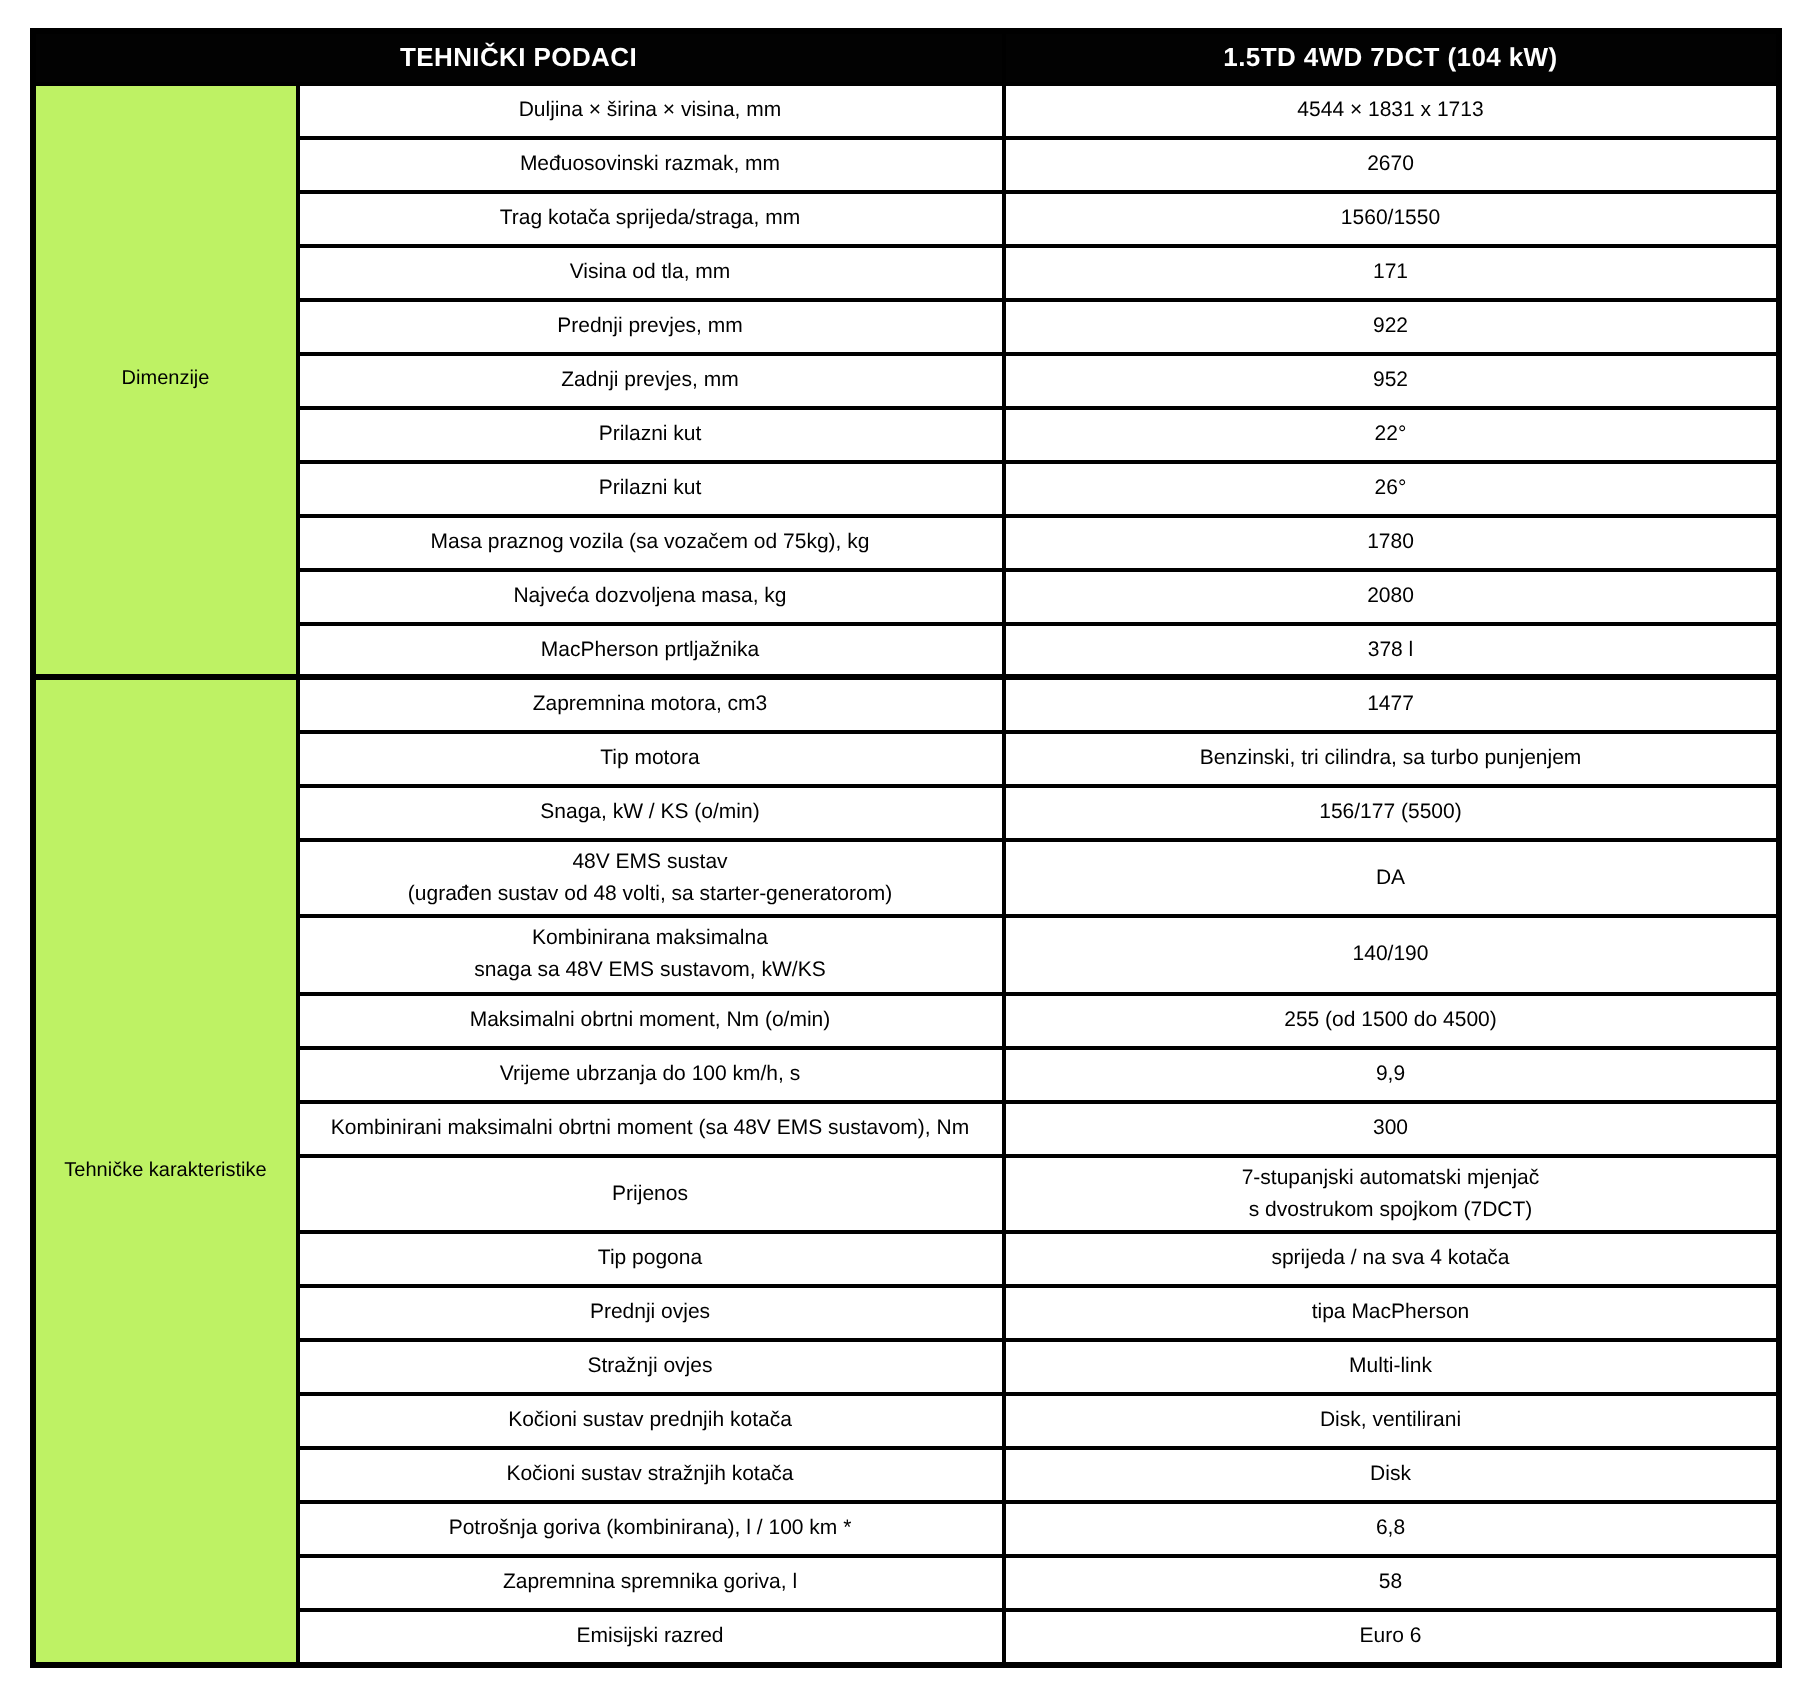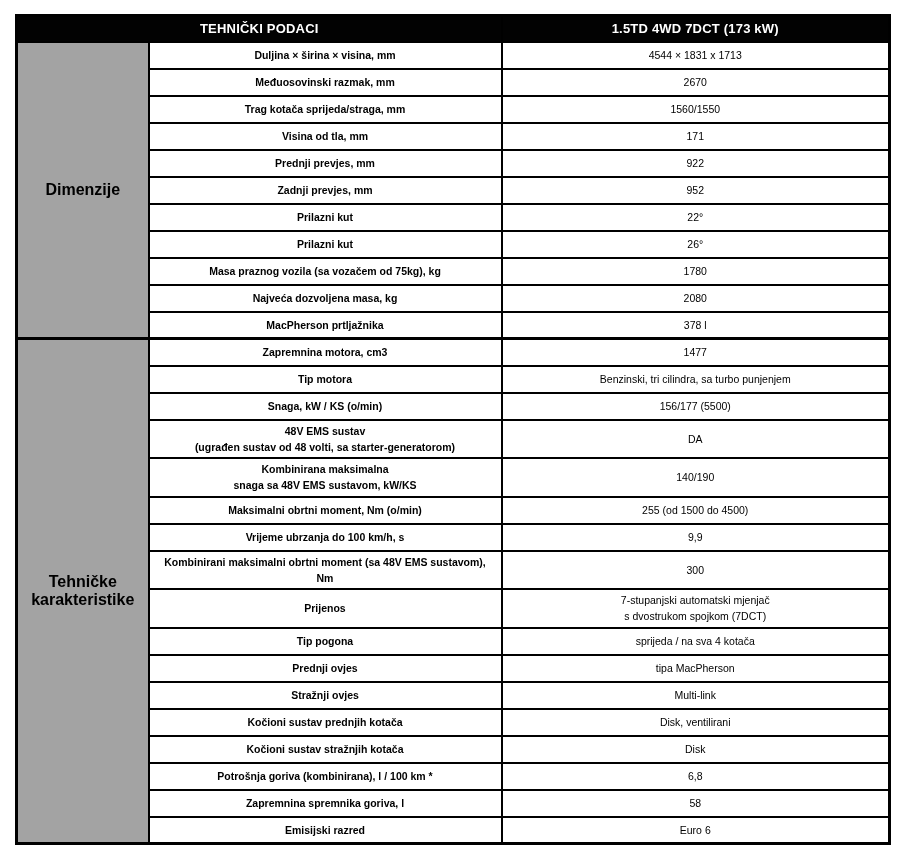--- a/index.html
+++ b/index.html
@@ -33,26 +33,26 @@
   }
   tr.header-row th {
     background: #020202;
     color: #ffffff;
     font-size: 13px;
     font-weight: bold;
     height: 26px;
     letter-spacing: 0.2px;
   }
   td.section-cell {
-    background: #a3a3a3;
-    font-weight: bold;
-    font-size: 16px;
+    background: #bef264;
+    font-weight: normal;
+    font-size: 10px;
   }
   td.param-cell {
-    font-weight: bold;
+    font-weight: normal;
     font-size: 10.5px;
     white-space: pre-line;
     line-height: 1.55;
   }
   td.value-cell {
     font-weight: normal;
     font-size: 10.5px;
     white-space: pre-line;
     line-height: 1.55;
   }
@@ -66,21 +66,21 @@
 <div class="page">
   <table class="spec-table">
     <colgroup>
       <col style="width:132px">
       <col style="width:353px">
       <col style="width:388px">
     </colgroup>
     <tbody id="table-body">
       <tr class="header-row">
         <th colspan="2">TEHNIČKI PODACI</th>
-        <th>1.5TD 4WD 7DCT (173 kW)</th>
+        <th>1.5TD 4WD 7DCT (104 kW)</th>
       </tr>
     <tr class="row-single">
           <td class="section-cell" rowspan="11">Dimenzije</td>
           <td class="param-cell">Duljina × širina × visina, mm</td>
           <td class="value-cell">4544 × 1831 x 1713</td>
         </tr>
         <tr class="row-single">
           <td class="param-cell">Međuosovinski razmak, mm</td>
           <td class="value-cell">2670</td>
         </tr>

